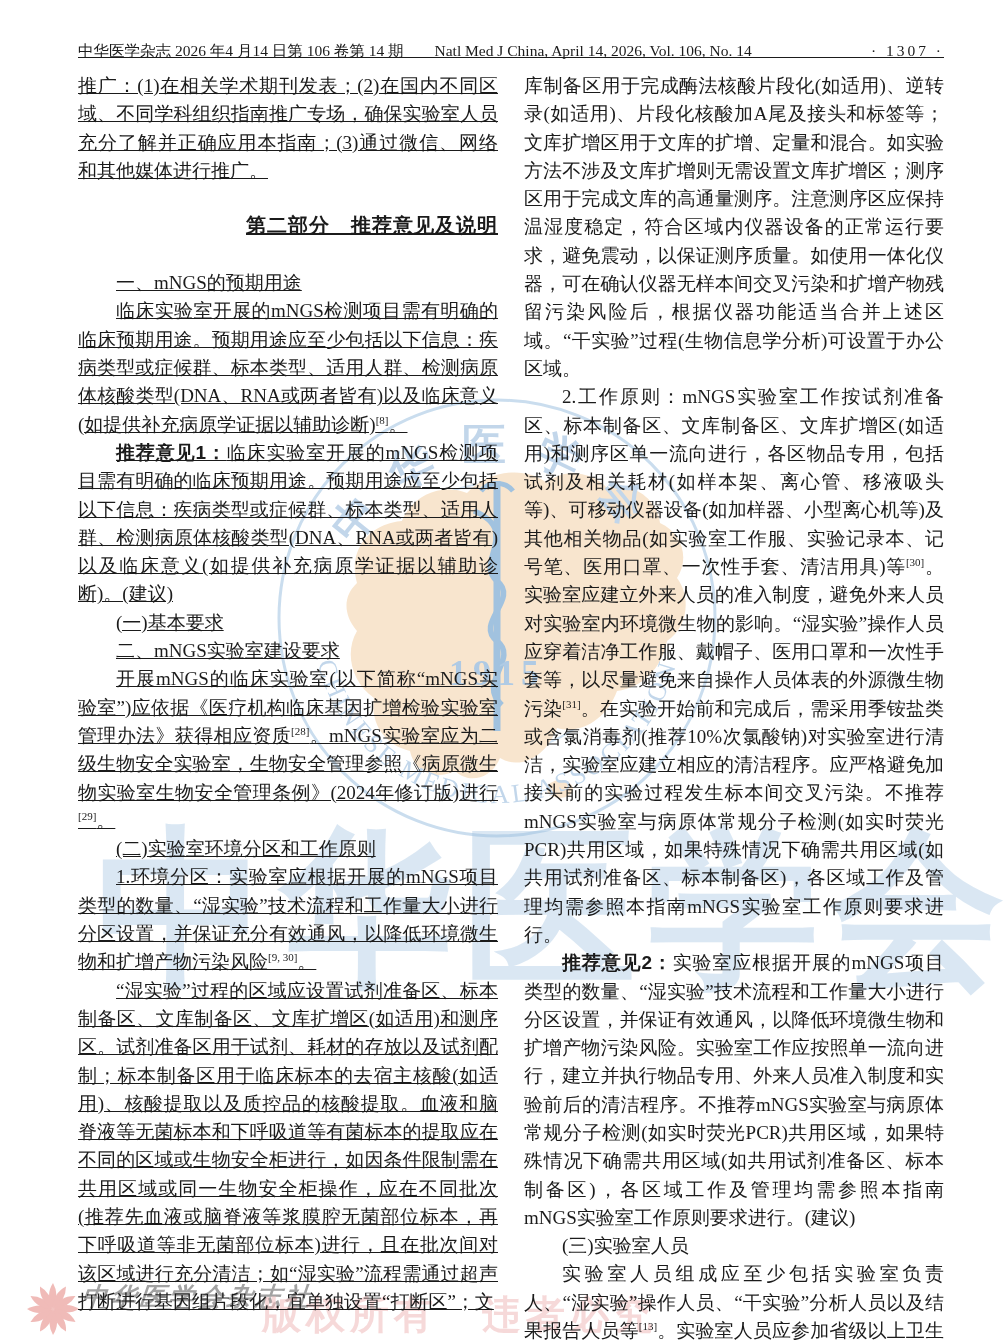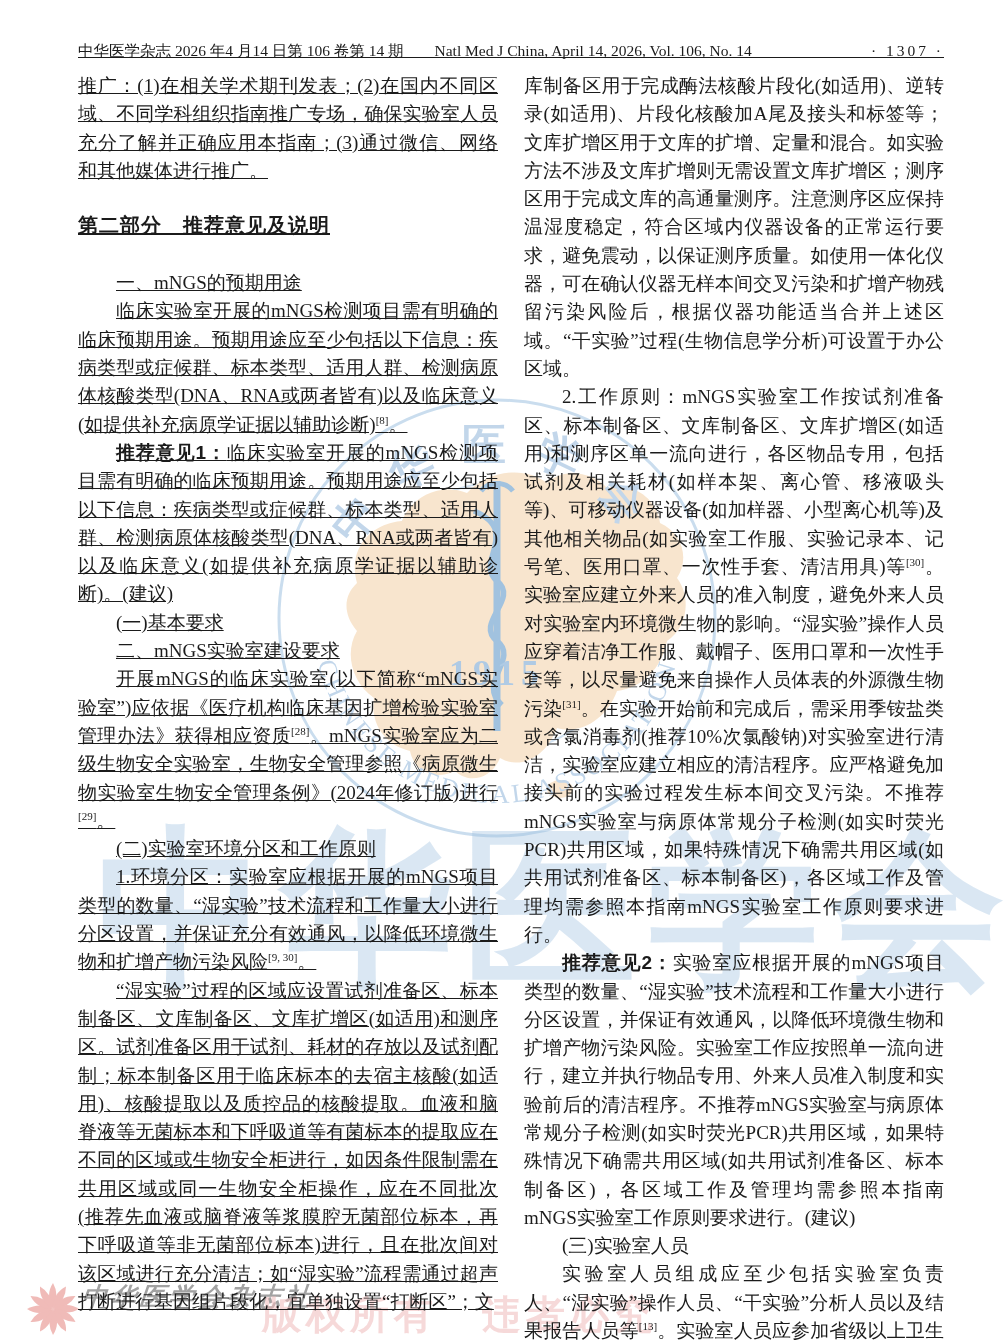--- a/index.html
+++ b/index.html
@@ -19,21 +19,21 @@
   
   .col{position:absolute;top:72px;width:420px;z-index:2;}
   .col-left{left:78px;text-decoration:underline;}
   .col-right{left:524px;}
   .col p{
     margin:0;font-size:19px;line-height:28.3px;
     text-align:justify;text-justify:inter-ideograph;
   }
   .col p.indent{text-indent:2em;}
   .col p.heading{
-    text-align:left;text-indent:0;
+    text-align:right;text-indent:0;
     font-family:"Liberation Sans","DejaVu Sans",sans-serif;
     font-weight:bold;font-size:20px;line-height:30px;
     margin:25px 0 29px 0;letter-spacing:1px;
   }
   .col p b{font-family:"Liberation Sans","DejaVu Sans",sans-serif;font-weight:bold;}
   .col sup{font-size:11px;line-height:0;}
   
   .wm-emblem{position:absolute;left:262px;top:383px;width:470px;height:470px;z-index:0;opacity:.8;}
   .wm-callig{
     position:absolute;left:96px;top:822px;z-index:0;

